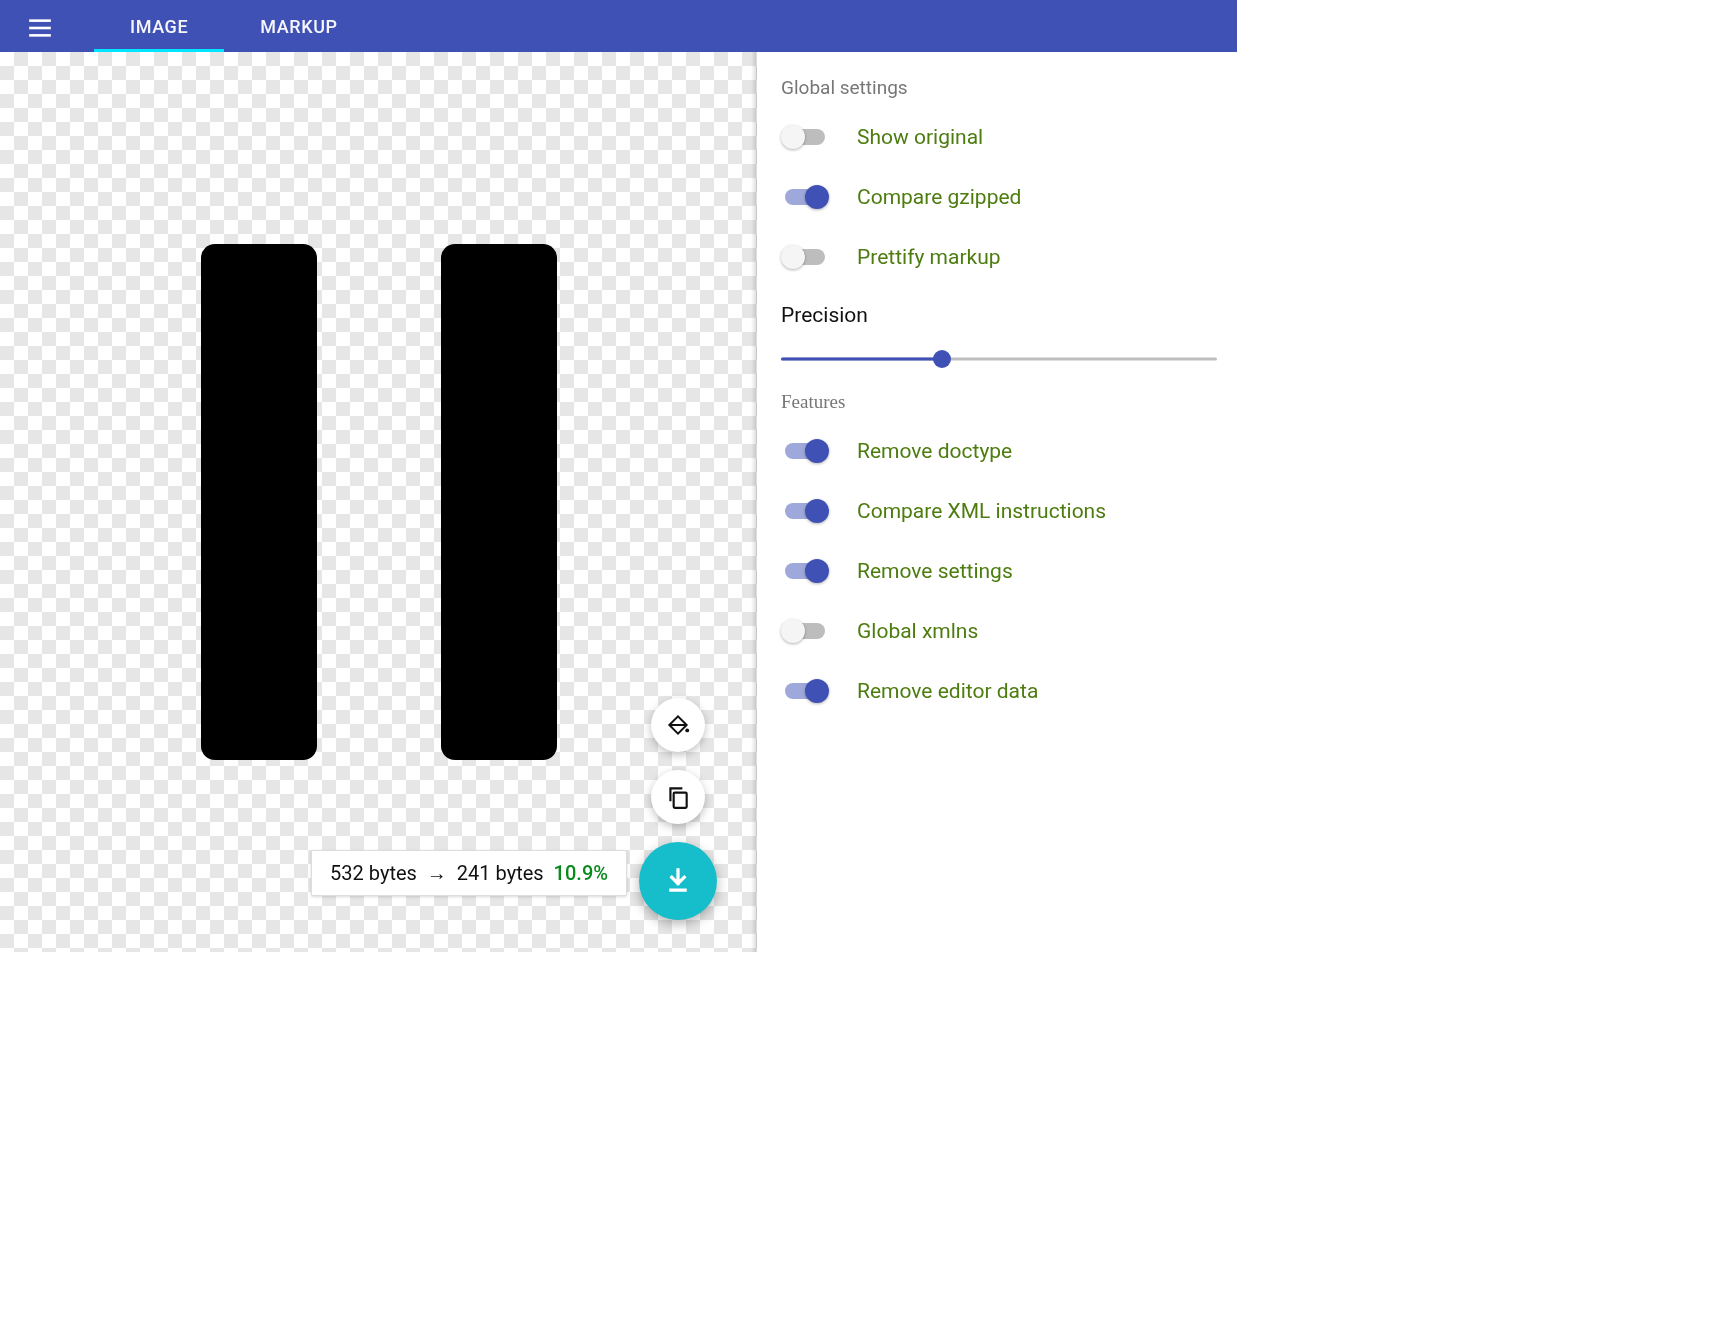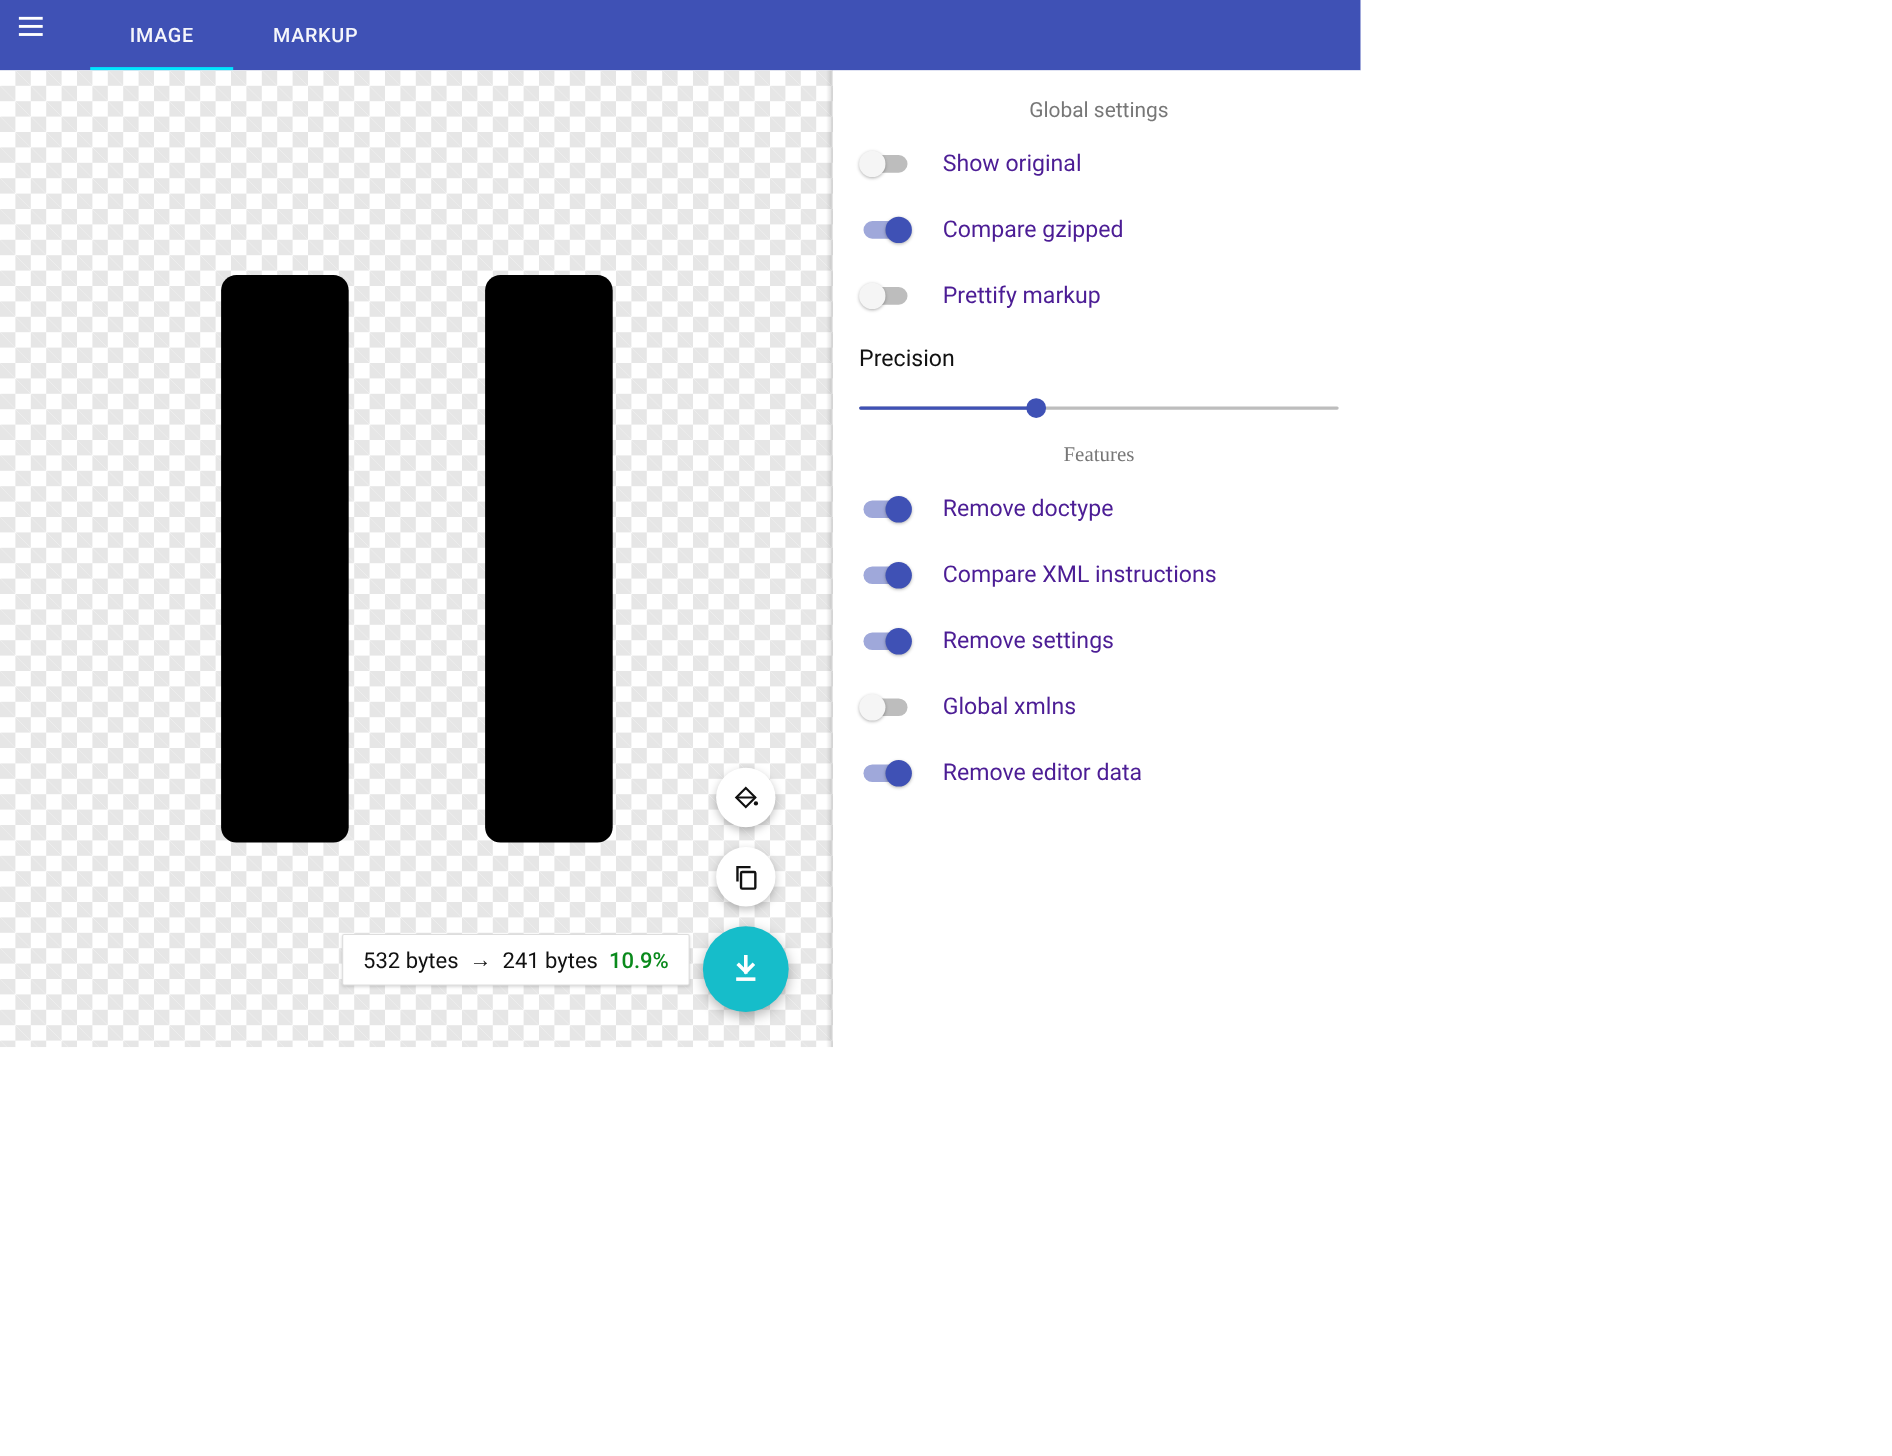--- a/index.html
+++ b/index.html
@@ -2,24 +2,24 @@
 <html><head>
 <meta charset="utf-8">
 <style>
   * { box-sizing: border-box; margin: 0; padding: 0; }
   html, body { width: 100%; height: 100%; font-family: -apple-system, BlinkMacSystemFont, "Segoe UI", Roboto, Arial, sans-serif; }
   body { display: flex; flex-direction: column; width: 1237px; height: 952px; overflow: hidden; }
 
   
   .header {
     background: #3f51b5;
-    height: 64px;
+    height: 52px;
     display: flex;
-    align-items: flex-start;
-    padding: 0 4px;
+    align-items: flex-end;
+    padding: 0 16px;
     color: #fff;
   }
   .hamburger { width: 48px; height: 48px; display:flex; align-items:center; justify-content:center; cursor:pointer; }
   .hamburger svg { width: 26px; height: 26px; }
   .tabs { display: flex; height: 100%; margin-left: 30px; }
   .tab {
     display: flex; align-items: center; justify-content: center;
     padding: 0 36px; font-size: 18px; font-weight: 500; letter-spacing: 0.6px;
     color: rgba(255,255,255,0.95); cursor: pointer; position: relative;
   }
@@ -73,28 +73,28 @@
     display:flex; align-items:center; gap:10px;
   }
   .size-pill .pct { color:#0a8a1c; font-weight:500; }
 
   
   .panel {
     width: 480px; background: #fff; padding: 24px 20px 24px 24px;
     overflow-y: auto;
   }
   .panel-section-title {
-    color: #777; font-size: 19px; font-weight: 400; margin-bottom: 24px; text-align: center;
+    color: #777; font-size: 19px; font-weight: 400; margin-bottom: 24px;
   }
   .panel-section-title.second { margin-top: 20px; font-family: Liberation Serif, serif; }
 
   .setting-row {
     display:flex; align-items:center; gap: 28px; margin-bottom: 32px;
   }
-  .setting-label { font-size: 21px; color:#4c1d95; }
+  .setting-label { font-size: 21px; color:#4d7c0f; }
 
   
   .toggle {
     position: relative; width: 48px; height: 28px; cursor:pointer;
   }
   .toggle .track {
     position:absolute; top:50%; transform:translateY(-50%);
     width: 40px; height: 16px; border-radius: 10px;
     background:#bdbdbd; left: 4px;
   }

